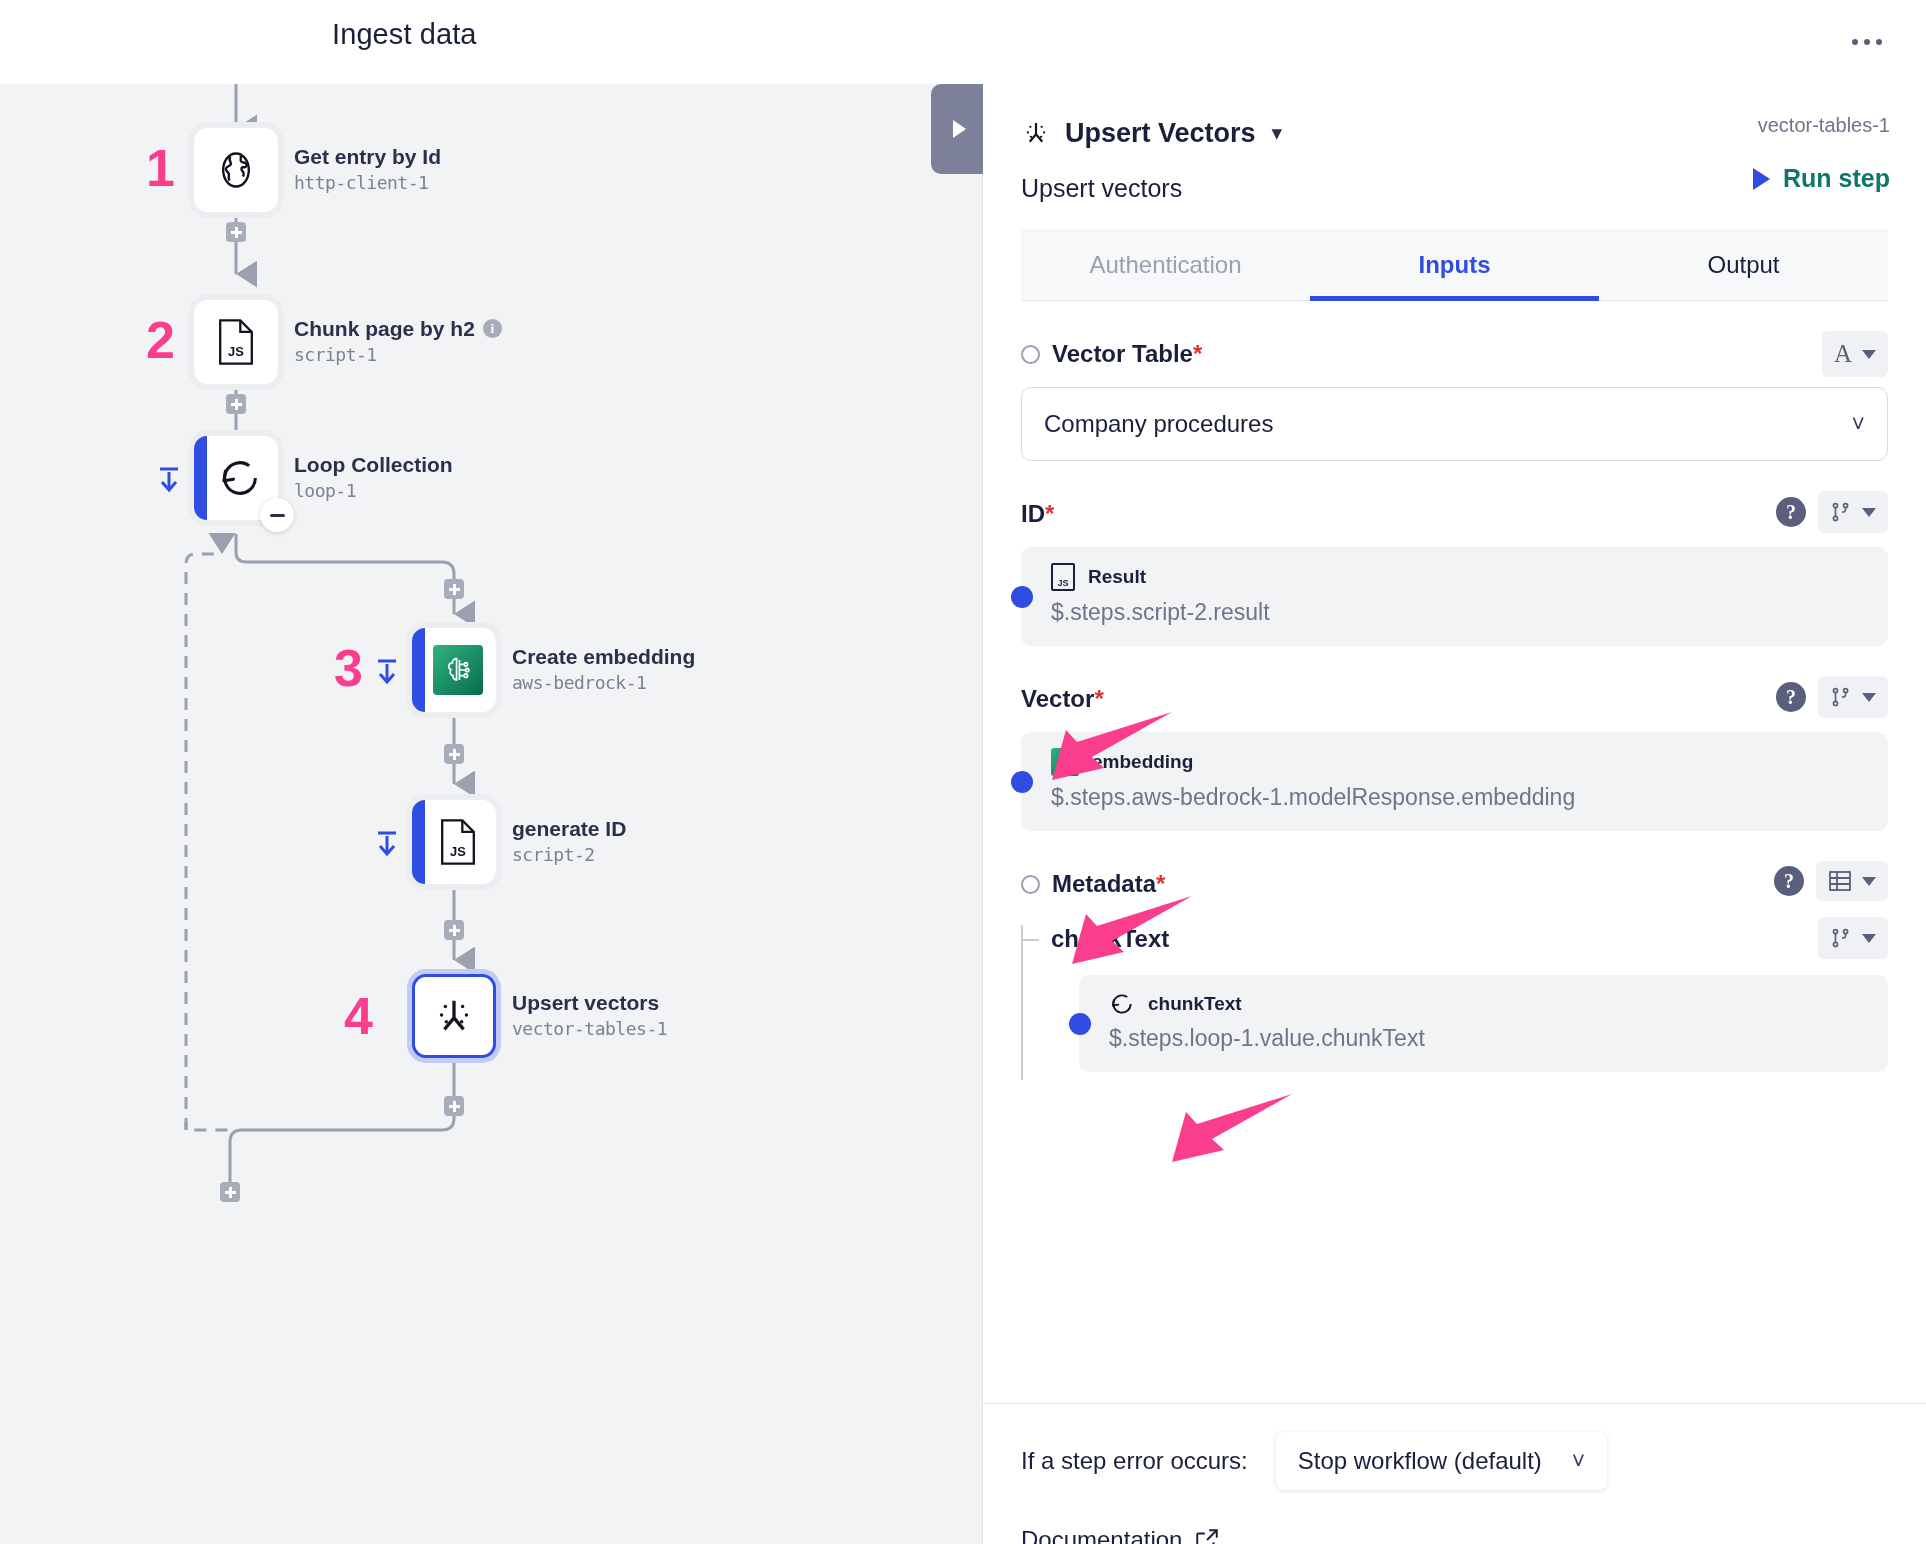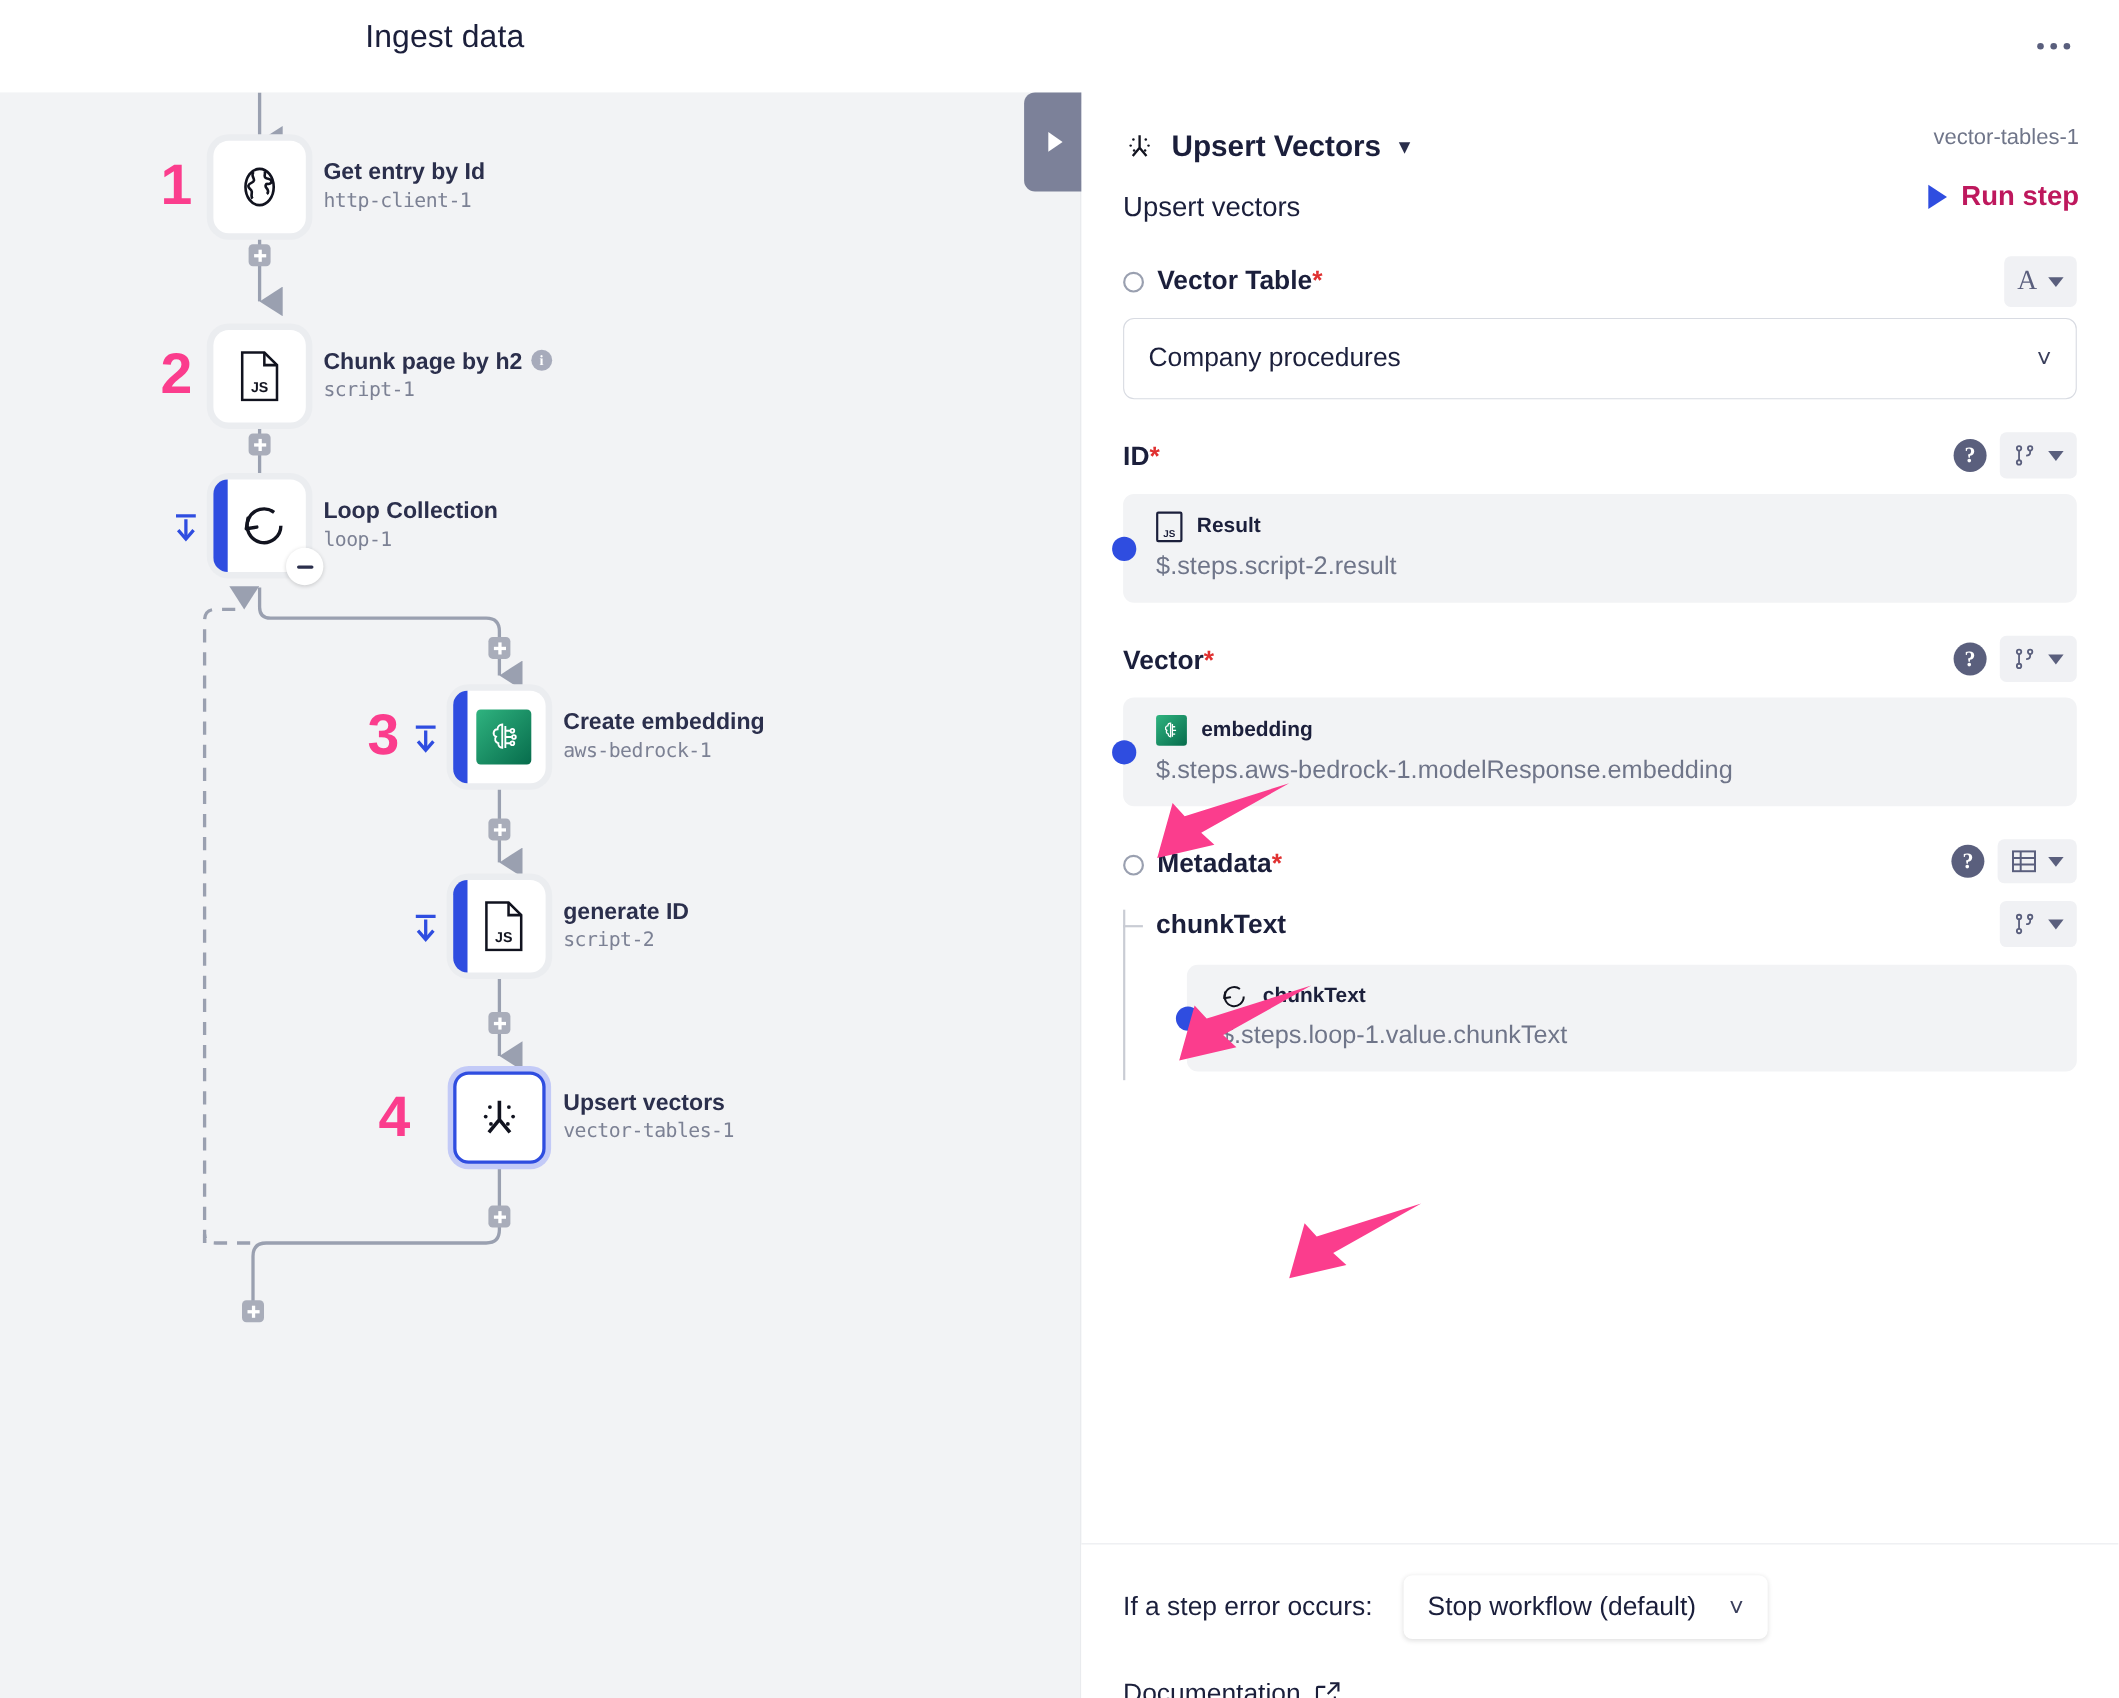--- a/index.html
+++ b/index.html
@@ -110,21 +110,21 @@
   .ph-sub { font-size: 25px; color:#1b1f3b; margin-top: 18px; font-weight: 500;}
   .ph-desc { font-size: 23px; color:#6f7589; margin-top: 14px; cursor: text;}
   .run-step {
     position: absolute; right: 36px; top: 80px;
     display:flex; align-items:center; gap: 13px; cursor:pointer;
   }
   .run-step .play {
     width:0;height:0;border-left:17px solid #2f4de0;
     border-top:11px solid transparent;border-bottom:11px solid transparent;
   }
-  .run-step span { font-size: 25px; color:#be185d; font-weight:600;}
+  .run-step span { font-size: 25px; color:#0f766e; font-weight:600;}
 
   .tabs {
     margin-top: 26px; height: 72px; background: #f7f8fa;
     border-bottom: 1px solid #e4e6ea; display: flex; align-items: stretch;
   }
   .tab {
     flex: 1; display:flex; align-items:center; justify-content:center;
     font-size: 24px; color:#9aa0b0; cursor: pointer; position: relative;
   }
   .tab.dark { color:#1b1f3b; }
@@ -408,20 +408,25 @@
         <div class="ph-title">Upsert Vectors</div>
         <div class="chev-sm">▾</div>
       </div>
       <div class="ph-right">vector-tables-1</div>
       <div class="ph-sub">Upsert vectors</div>
       <div class="run-step">
         <div class="play"></div>
         <span>Run step</span>
       </div>
 
+      <div class="tabs">
+        <div class="tab">Authentication</div>
+        <div class="tab active">Inputs</div>
+        <div class="tab dark">Output</div>
+      </div>
     </div>
 
     <div class="panel-body">
 
       <div class="field">
         <div class="field-head">
           <div class="circ"></div>
           <div class="flabel"><span>Vector Table</span><span class="req">*</span></div>
           <div class="fh-right">
             <div class="mini-btn">

